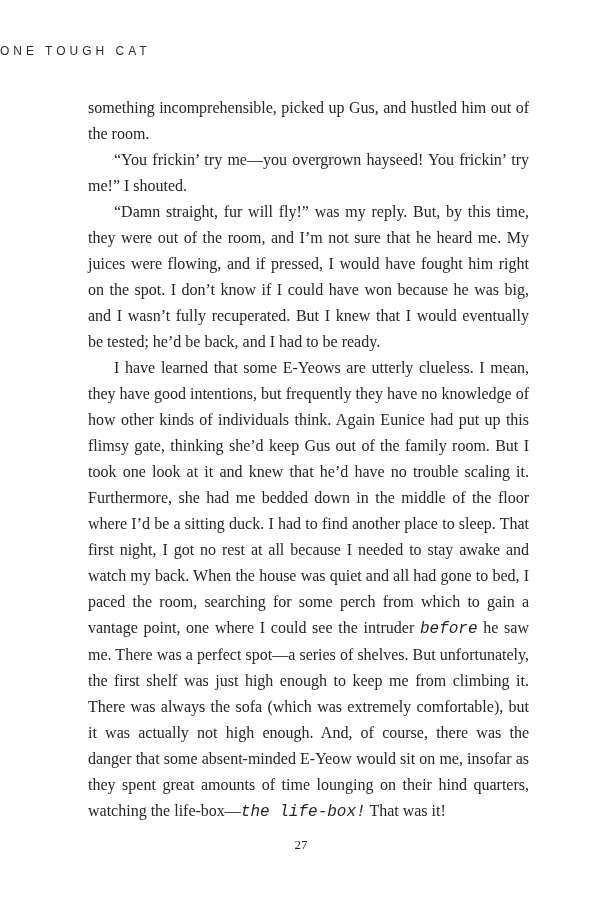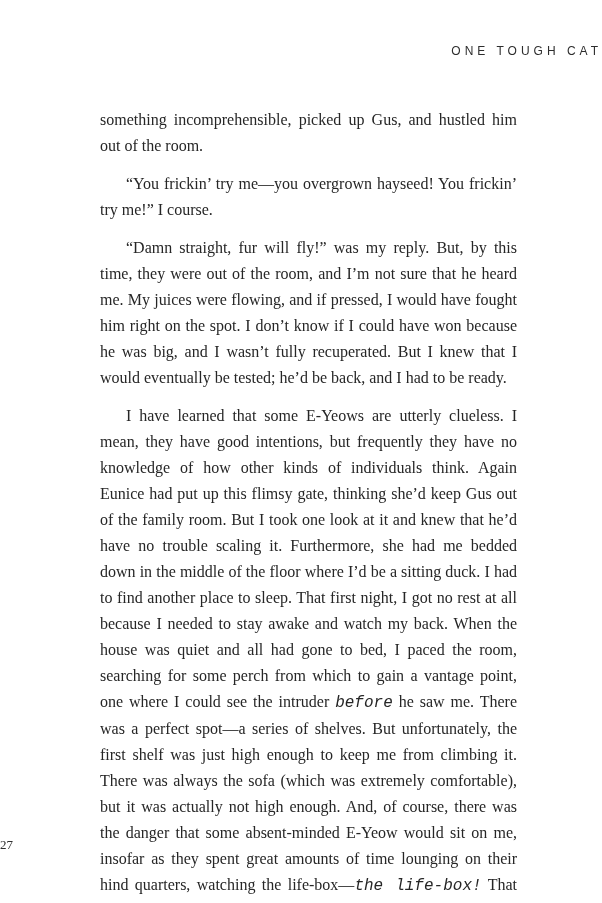--- a/index.html
+++ b/index.html
@@ -14,66 +14,66 @@
     background: #ffffff;
     overflow: hidden;
     font-family: "Liberation Serif", "DejaVu Serif", serif;
     color: #262626;
   }
   .running-header {
     position: absolute;
     top: 44px;
     left: 0;
     width: 100%;
-    text-align: right;
+    text-align: left;
     font-family: "Liberation Sans", "DejaVu Sans", sans-serif;
     font-size: 12px;
     font-weight: 400;
     letter-spacing: 4px;
     color: #2d2d2d;
     text-transform: uppercase;
   }
   .page-body {
     position: absolute;
     top: 95px;
     left: 88px;
     width: 441px;
     font-size: 16px;
     line-height: 26px;
     text-align: justify;
     color: #262626;
   }
   .para {
-    margin: 12px;
+    margin: 0;
     padding: 0;
   }
   .para.indent {
     text-indent: 26px;
   }
   .para em {
     font-style: italic;
     font-family: Liberation Mono, monospace;
   }
   .page-number {
     position: absolute;
     top: 837px;
     left: 0;
     width: 100%;
-    text-align: left;
+    text-align: center;
     font-size: 13px;
     color: #2d2d2d;
   }
 </style>
 </head>
 <body>
 
 <div class="page">
   <div class="running-header">ONE TOUGH CAT</div>
 
   <div class="page-body">
       <p class="para"><span>something incomprehensible, picked up Gus, and hustled him out of the room.</span></p>
-      <p class="para indent"><span>“You frickin’ try me—you overgrown hayseed! You frickin’ try me!” I course.</span></p>
+      <p class="para indent"><span>“You frickin’ try me—you overgrown hayseed! You frickin’ try me!” I shouted.</span></p>
       <p class="para indent"><span>“Damn straight, fur will fly!” was my reply. But, by this time, they were out of the room, and I’m not sure that he heard me. My juices were flowing, and if pressed, I would have fought him right on the spot. I don’t know if I could have won because he was big, and I wasn’t fully recuperated. But I knew that I would eventually be tested; he’d be back, and I had to be ready.</span></p>
       <p class="para indent"><span>I have learned that some E-Yeows are utterly clueless. I mean, they have good intentions, but frequently they have no knowledge of how other kinds of individuals think. Again Eunice had put up this flimsy gate, thinking she’d keep Gus out of the family room. But I took one look at it and knew that he’d have no trouble scaling it. Furthermore, she had me bedded down in the middle of the floor where I’d be a sitting duck. I had to find another place to sleep. That first night, I got no rest at all because I needed to stay awake and watch my back. When the house was quiet and all had gone to bed, I paced the room, searching for some perch from which to gain a vantage point, one where I could see the intruder </span><em>before</em><span> he saw me. There was a perfect spot—a series of shelves. But unfortunately, the first shelf was just high enough to keep me from climbing it. There was always the sofa (which was extremely comfortable), but it was actually not high enough. And, of course, there was the danger that some absent-minded E-Yeow would sit on me, insofar as they spent great amounts of time lounging on their hind quarters, watching the life-box—</span><em>the life-box!</em><span> That was it!</span></p>
     </div>
 
   <div class="page-number">27</div>
 </div>
 
 </body></html>

